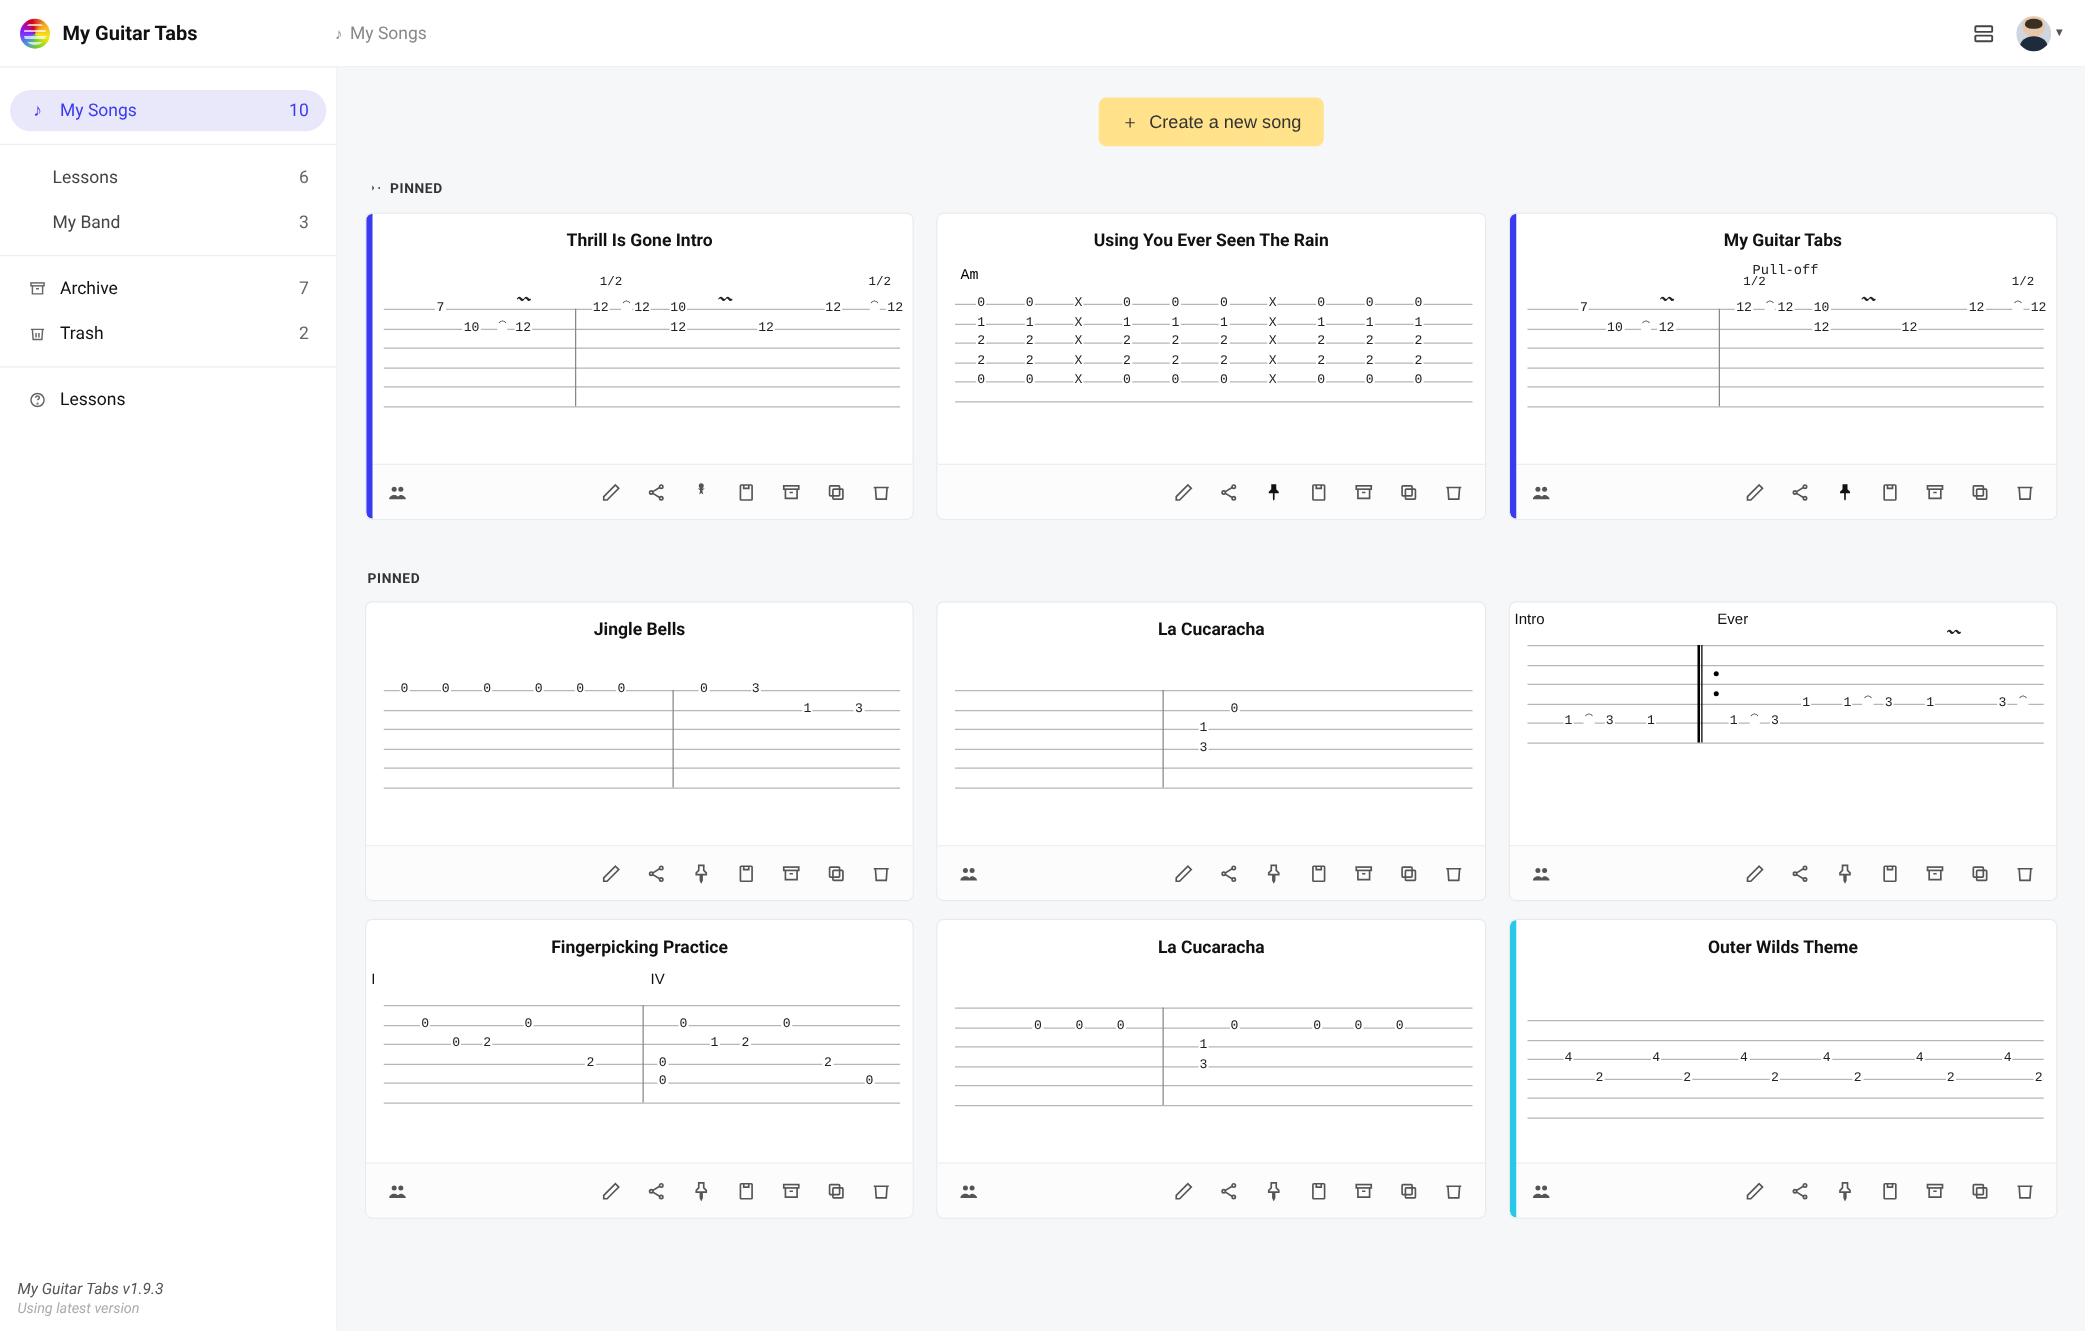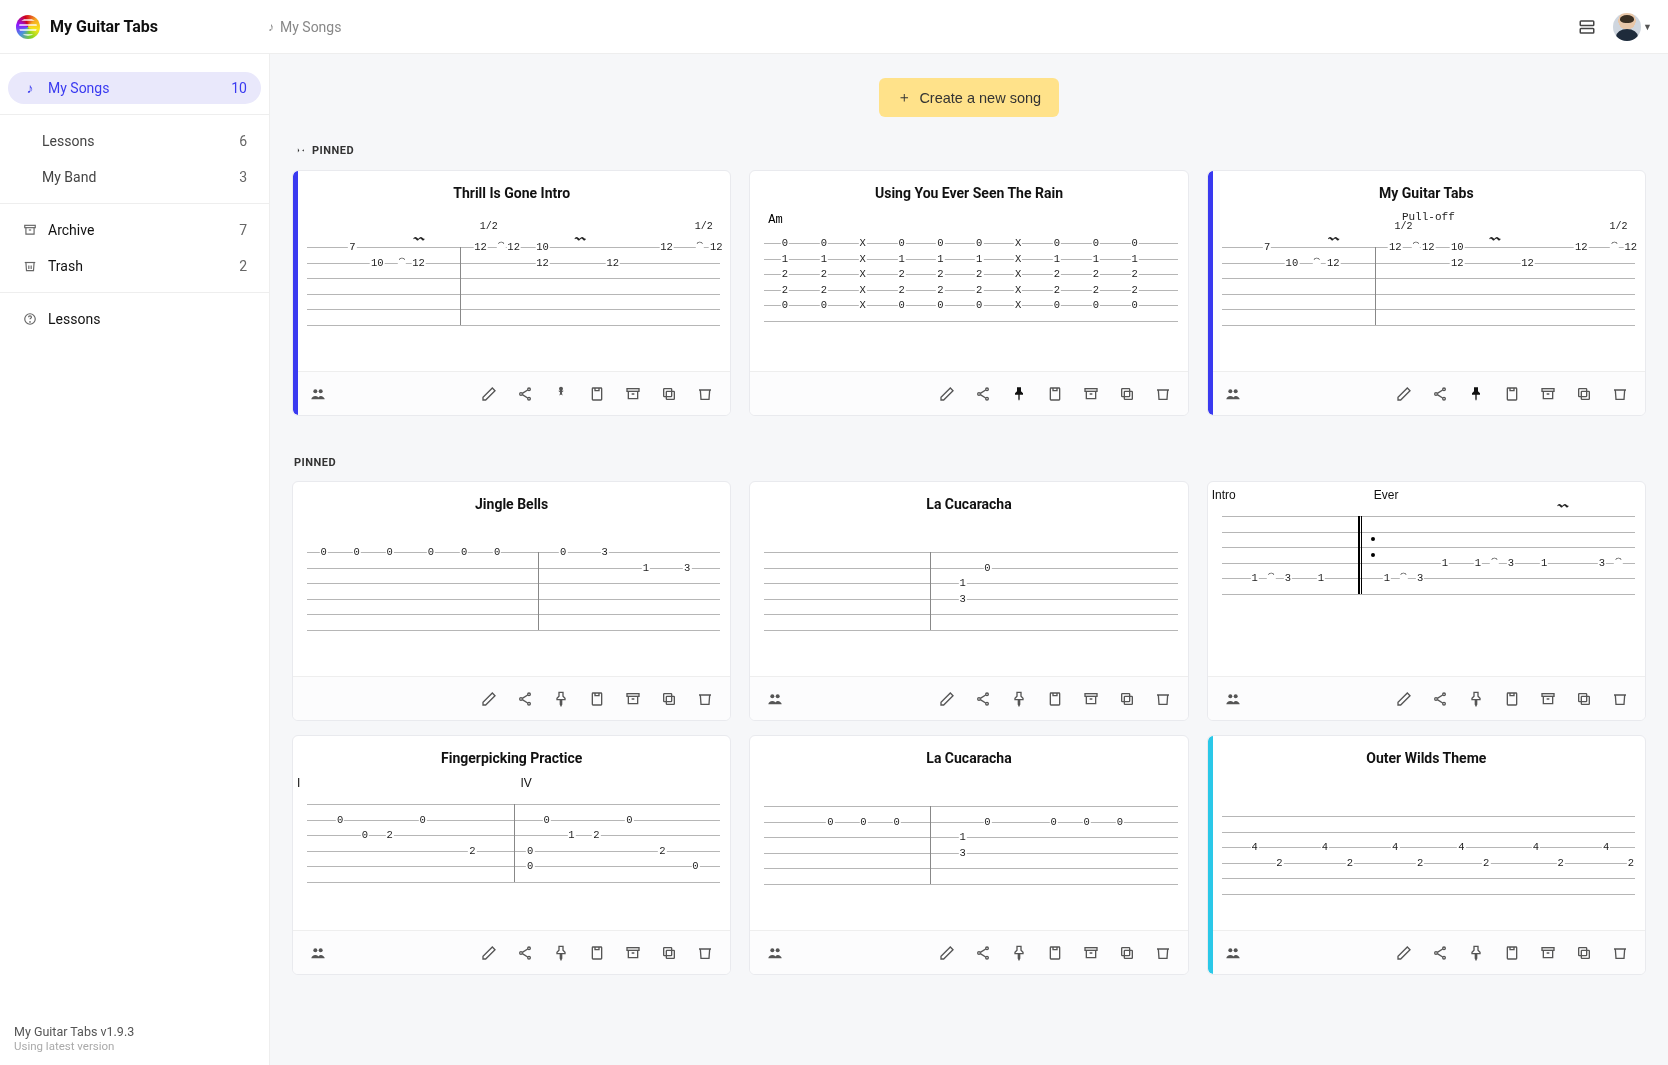--- a/index.html
+++ b/index.html
@@ -78,21 +78,21 @@
   }
   .sb-item .count, .sb-sub .count { margin-left:auto; color:#666; font-size:14px; }
   .sb-item.active { background:#e9e8fb; color:#3a3af0; }
   .sb-item.active .count { color:#3a3af0; }
   .sb-sub { padding-left: 34px; color:#444; }
   .sb-section-label {
     display:flex; align-items:center; gap:10px; padding:10px 14px; font-size:14px; color:#333;
   }
   .sb-divider { border-top:1px solid #eee; margin:8px 0; }
   .sb-footer {
-    margin-top:auto; padding:12px 14px; color:#555; font-size:12.5px;
+    margin-top:auto; padding:12px 14px; color:#555; font-size:12.5px;font-style:italic;
   }
   .sb-footer .sub { color:#aaa; font-size:11.5px; }
   .sb-icon { width:16px; display:inline-flex; justify-content:center; color:#666; }
   .sb-item.active .sb-icon { color:#3a3af0; }
 
   
   .main {
     flex:1; overflow:auto; background:#f6f7f9; padding: 18px 22px 40px;
   }
   .create-btn-wrap { display:flex; justify-content:center; margin: 6px 0 26px; }

